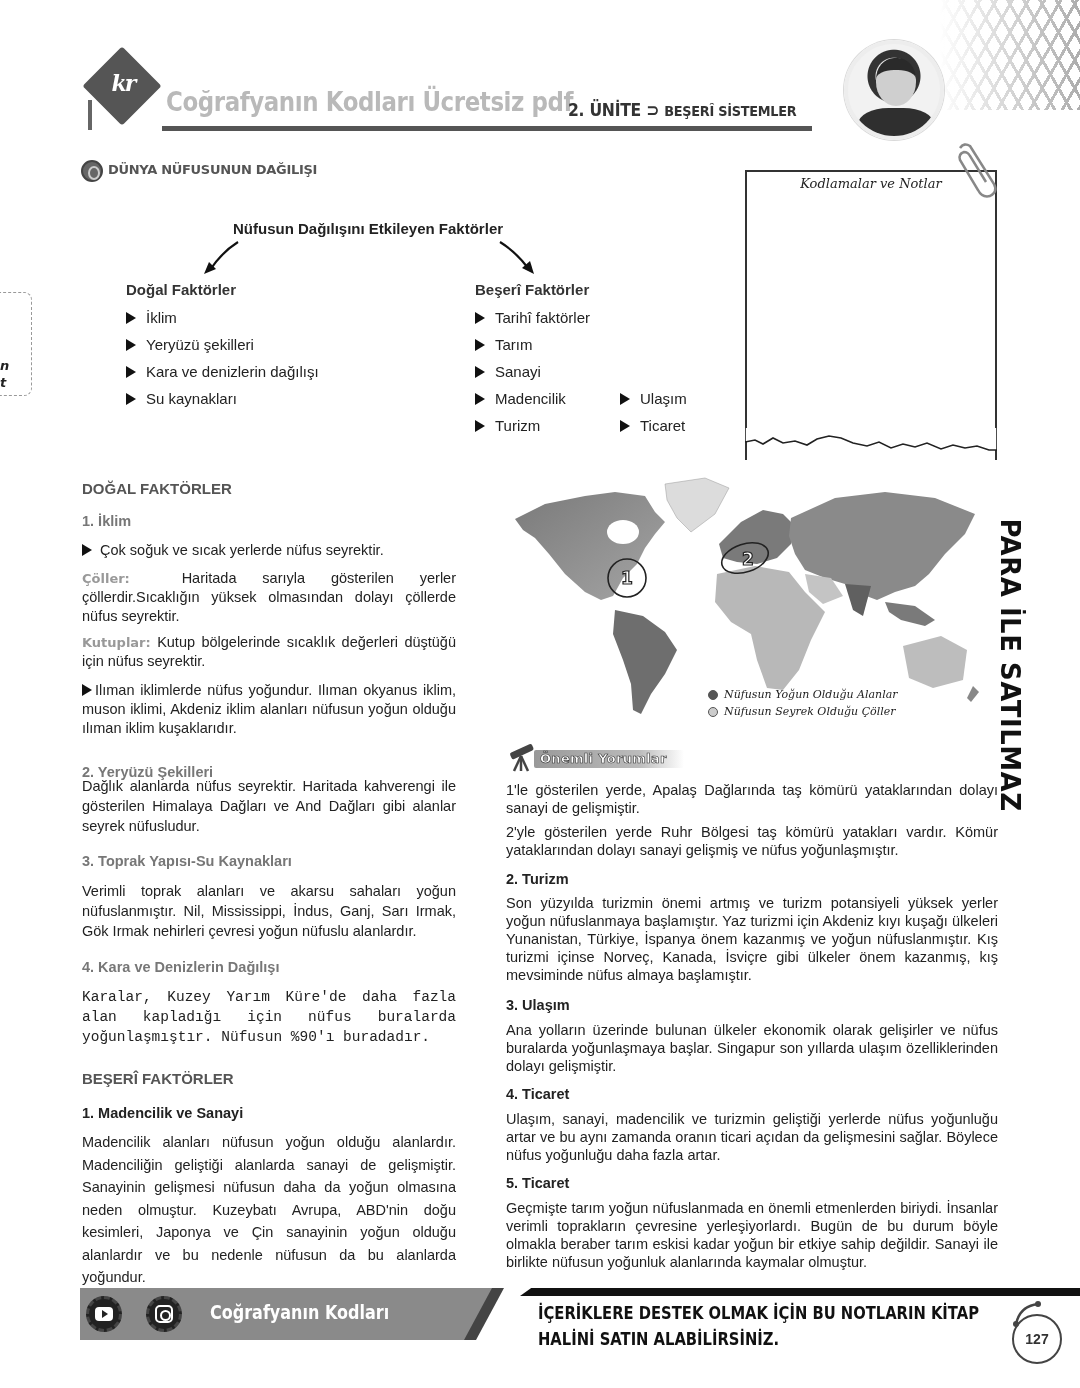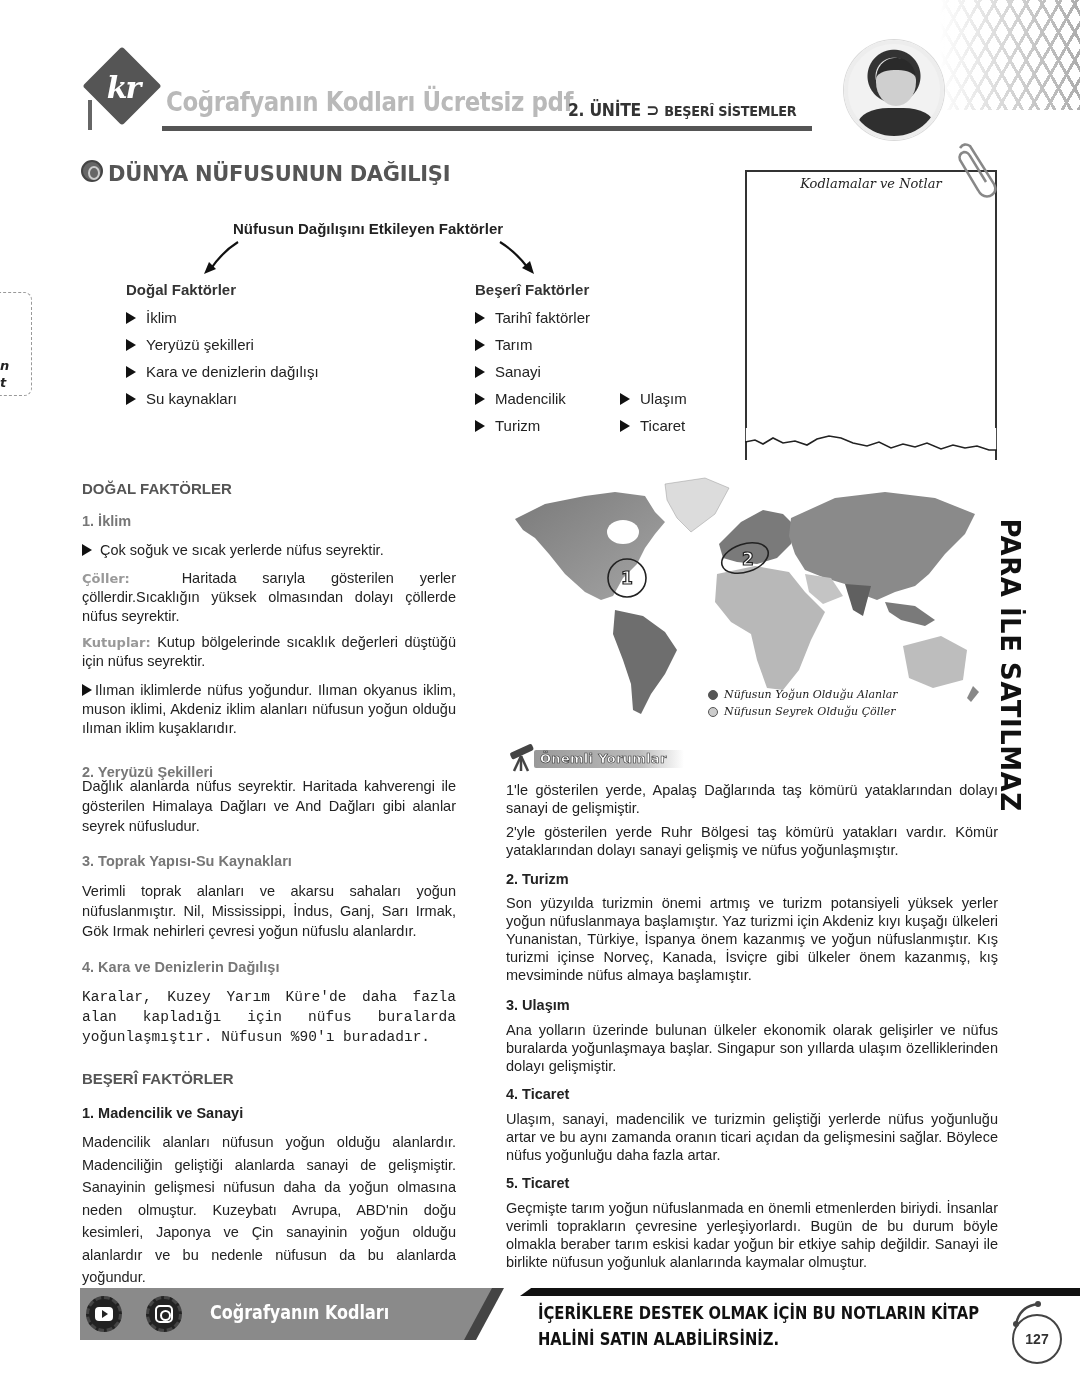--- a/index.html
+++ b/index.html
@@ -2,37 +2,37 @@
 <html><head>
 <meta charset="utf-8">
 <style>
   * { box-sizing: border-box; margin: 0; padding: 0; }
   html, body { width: 1080px; height: 1388px; background: #ffffff; overflow: hidden; }
   body { position: relative; font-family: "Liberation Sans", sans-serif; color: #222; }
 
   
   .logo { position: absolute; left: 84px; top: 50px; width: 72px; height: 72px; }
   .logo-diamond { position: absolute; left: 10px; top: 8px; width: 56px; height: 56px; background: #555; transform: rotate(45deg); border-radius: 3px; }
-  .logo-text { position: absolute; left: 14px; top: 20px; width: 50px; text-align: center; color: #fff; font-family: "DejaVu Serif", serif; font-style: italic; font-weight: bold; font-size: 30px; letter-spacing: -2px; }
+  .logo-text { position: absolute; left: 14px; top: 20px; width: 50px; text-align: center; color: #fff; font-family: "DejaVu Serif", serif; font-style: italic; font-weight: bold; font-size: 22px; letter-spacing: -2px; }
   .logo-tassel { position: absolute; left: 88px; top: 100px; width: 4px; height: 30px; background: #666; }
   .brand-title { position: absolute; left: 166px; top: 86px; font-family: "DejaVu Sans", sans-serif; font-weight: bold; font-size: 27px; color: #b9b9b9; letter-spacing: -0.5px; transform: scaleX(0.85); transform-origin: left center; white-space: nowrap; }
   .header-rule { position: absolute; left: 162px; top: 126px; width: 650px; height: 5px; background: #555; }
   .unit-title { position: absolute; left: 568px; top: 100px; font-family: "DejaVu Sans", sans-serif; font-weight: bold; font-size: 17px; color: #333; white-space: nowrap; transform: scaleX(0.92); transform-origin: left center; letter-spacing: -0.3px; }
   .unit-title .sub { font-size: 14px; }
   .avatar { position: absolute; left: 844px; top: 40px; width: 100px; height: 100px; border-radius: 50%; background: radial-gradient(circle at 50% 35%, #e8e8e8 0 18px, #333 19px 26px, #f2f2f2 27px); border: 4px solid #ededed; box-shadow: 0 0 0 1px #d9d9d9; overflow: hidden; }
   .avatar-face { position: absolute; left: 28px; top: 14px; width: 40px; height: 48px; border-radius: 45% 45% 50% 50%; background: #cfcfcf; border-top: 12px solid #2a2a2a; }
   .avatar-body { position: absolute; left: 10px; top: 64px; width: 76px; height: 40px; border-radius: 40% 40% 0 0; background: #2f2f2f; }
   .pattern { position: absolute; right: 0; top: 0; width: 140px; height: 110px;
     background-image: linear-gradient(to left, rgba(255,255,255,0) 0%, rgba(255,255,255,1) 100%), repeating-linear-gradient(60deg, #999 0 3px, transparent 3px 14px), repeating-linear-gradient(-60deg, #999 0 3px, transparent 3px 14px);
     opacity: 0.8; }
 
   
   .section-icon { position: absolute; left: 81px; top: 160px; width: 22px; height: 22px; border-radius: 50%; background: #666; border: 2px solid #444; }
   .section-icon::after { content: ""; position: absolute; left: 5px; top: 4px; width: 8px; height: 10px; border: 2px solid #ccc; border-radius: 50%; }
-  .section-title { position: absolute; left: 108px; top: 162px; font-family: "DejaVu Sans", sans-serif; font-weight: bold; font-size: 21px; color: #555; letter-spacing: -0.3px; }
+  .section-title { position: absolute; left: 108px; top: 162px; font-family: "DejaVu Sans", sans-serif; font-weight: bold; font-size: 13px; color: #555; letter-spacing: -0.3px; }
 
   
   .diagram-title { position: absolute; left: 233px; top: 220px; font-weight: bold; font-size: 15px; color: #222; }
   .arrow-svg { position: absolute; }
   .col-title { position: absolute; font-weight: bold; font-size: 15px; color: #333; }
   .blist { position: absolute; list-style: none; }
   .blist li { position: relative; padding-left: 20px; font-size: 15px; color: #222; height: 27px; line-height: 18px; }
   .blist li::before { content: ""; position: absolute; left: 0; top: 3px; width: 0; height: 0; border-top: 6px solid transparent; border-bottom: 6px solid transparent; border-left: 10px solid #111; }
 
   

